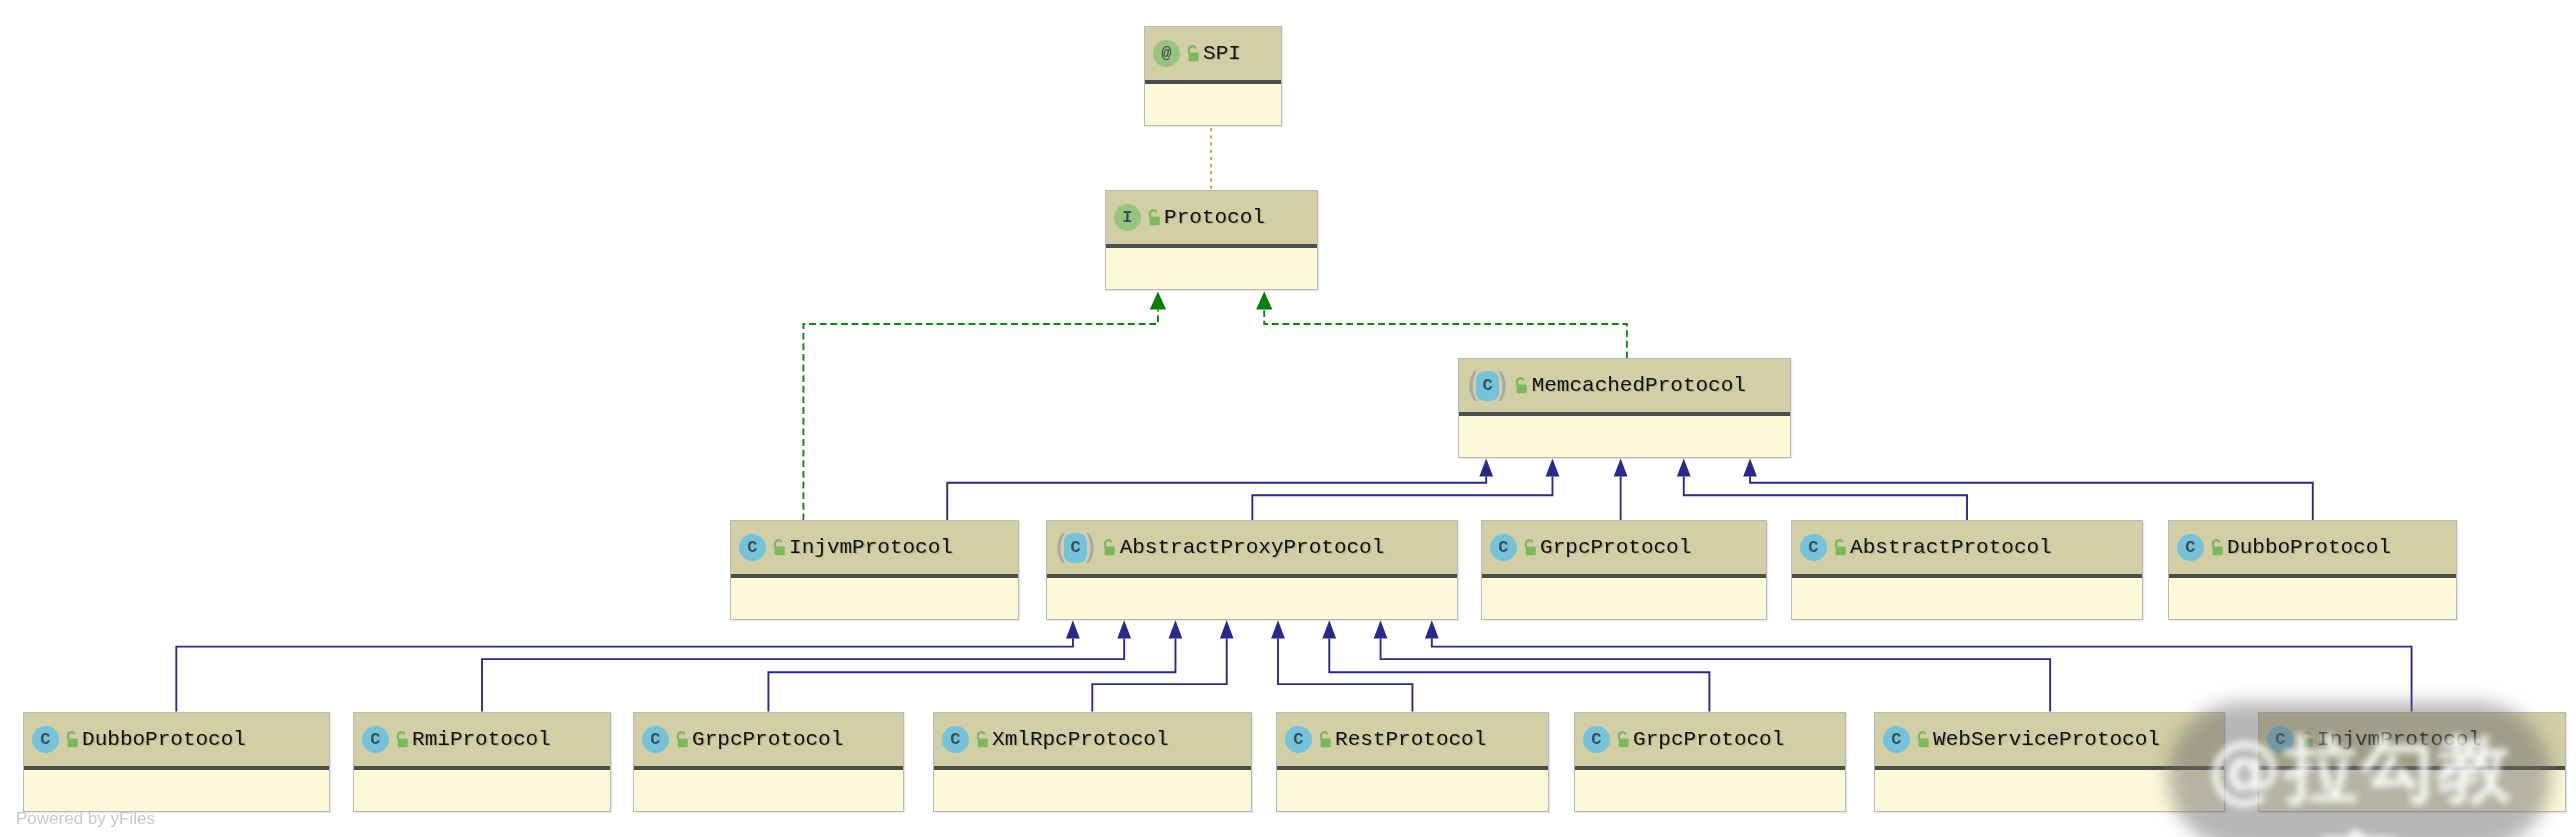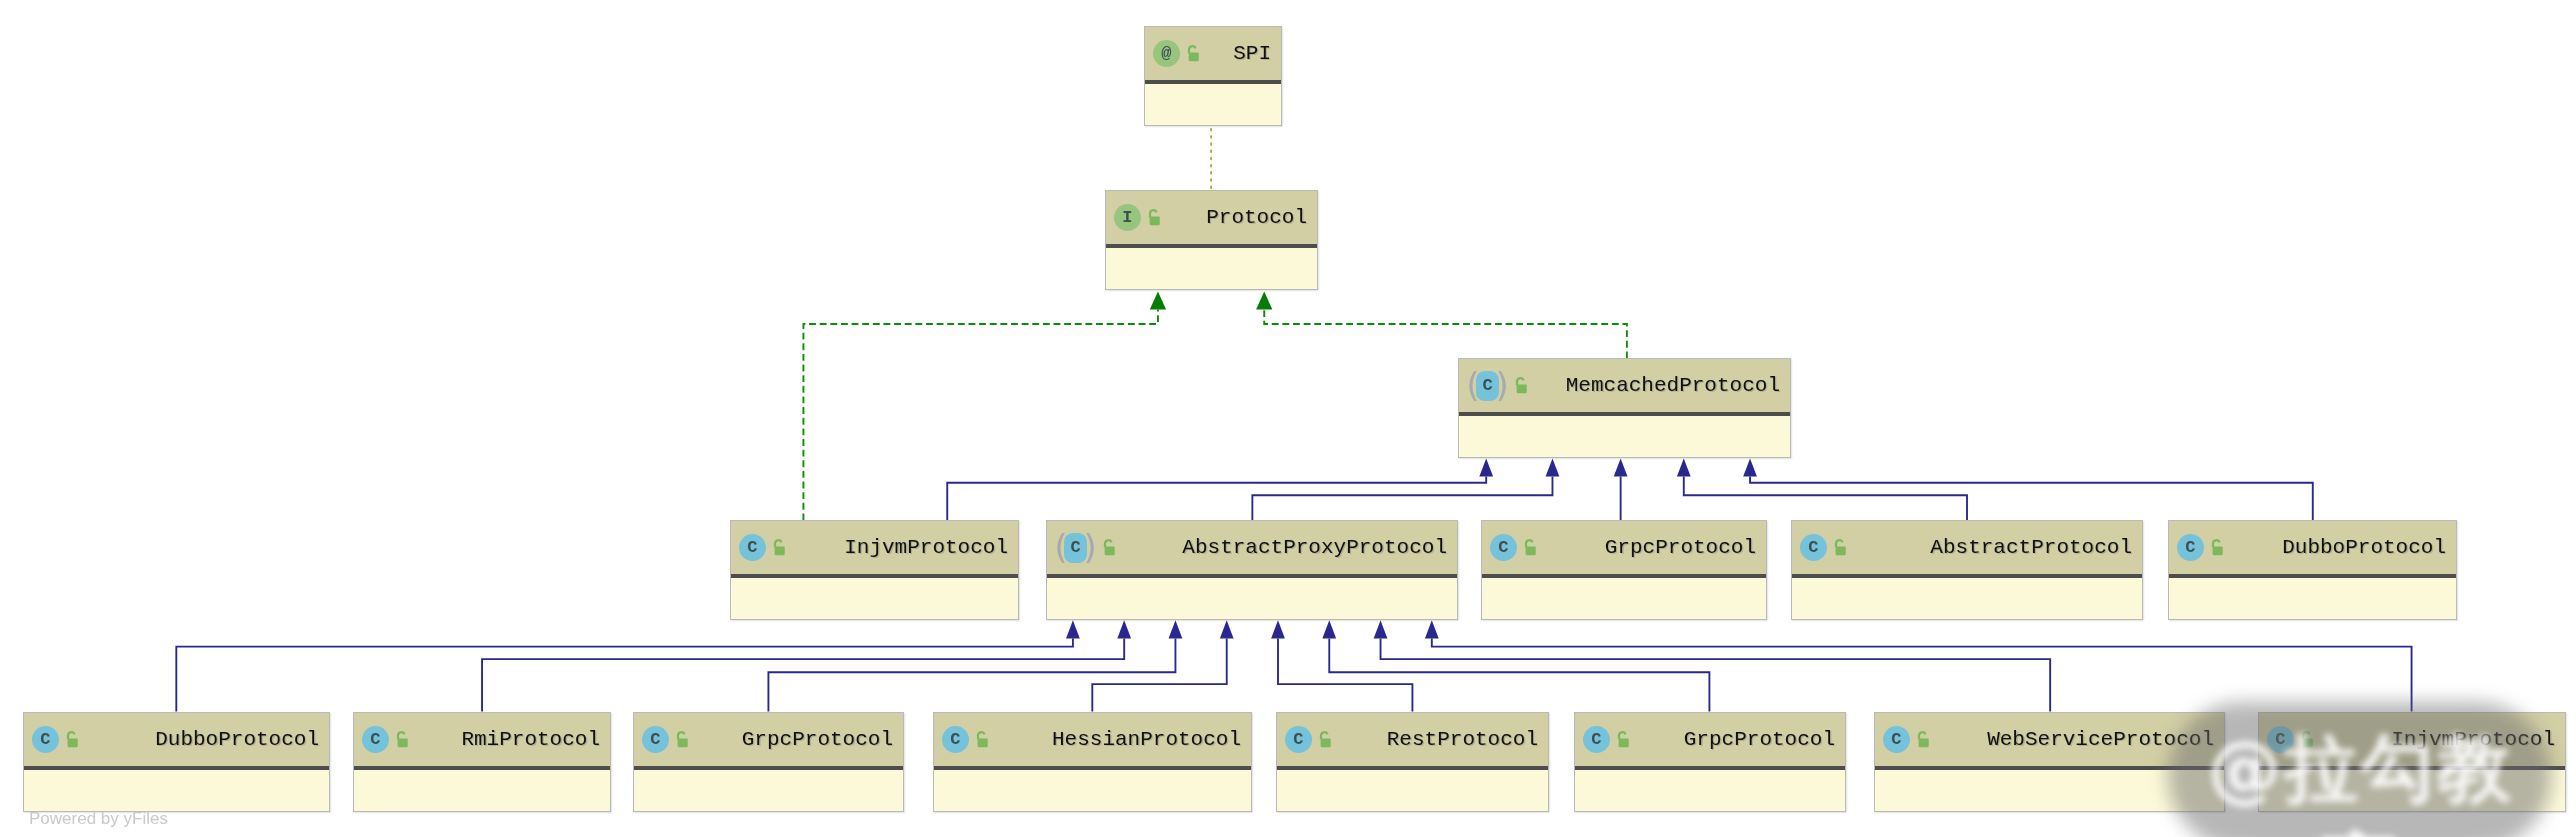--- a/index.html
+++ b/index.html
@@ -34,36 +34,36 @@
   .kicon.green { background:#97c57e; }
   .kicon.abs-badge { width:22.5px; height:30px; border-radius:8.8px; background:#74c3da; }
   .kicon-wrap.abstract::before, .kicon-wrap.abstract::after {
     font:400 33px/27.5px "DejaVu Sans", sans-serif; color:#a8a8b0;
   }
   .kicon-wrap.abstract::before { content:"("; margin-right:-3.1px; }
   .kicon-wrap.abstract::after  { content:")"; margin-left:-3.1px; }
   .letter { font:bold 17px "Liberation Mono","DejaVu Sans Mono",monospace; color:#3e4f52; font-style:normal; }
   .lock { margin-left:5.6px; margin-right:2.5px; flex:0 0 auto; display:flex; }
   .cname {
-    flex:1; text-align:right; white-space:nowrap;
+    flex:1; text-align:left; white-space:nowrap;
     font:21px "Liberation Mono","DejaVu Sans Mono",monospace; color:#101010;
     text-shadow:1.3px 1.3px 0.6px rgba(90,90,90,0.28);
   }
   
   #wm-blob {
     position:absolute; left:2168px; top:702px; width:383px; height:148px;
     background:rgba(104,104,104,0.48); border-radius:75px; filter:blur(8.8px);
   }
   #wm-text {
     position:absolute; left:2176px; top:720px; width:369px; text-align:center;
     font:bold 74px "DejaVu Sans", sans-serif; color:rgba(255,255,255,0.92);
     filter:blur(3.8px); letter-spacing:2.5px;
   }
   #yfiles {
-    position:absolute; left:29px; top:809px;
+    position:absolute; left:16px; top:809px;
     font:300 17px "Liberation Sans", sans-serif; color:#c9c9c9;
   }
 </style>
 </head>
 <body>
 
 <div id="canvas">
 
   <svg id="edges" viewBox="0 0 4120 1340">
 
@@ -350,21 +350,21 @@
         <span class="kicon blue">
             <b class="letter">C</b>
           </span>
       </span>
       <span class="lock">
         <svg viewBox="0 0 20 24" width="15" height="18">
             <path d="M4 11 V6.5 A4.5 4.5 0 0 1 12.7 4.6" fill="none" stroke="#7cb85c" stroke-width="3"></path>
             <rect x="3.5" y="10" width="13.5" height="11.5" rx="1.5" fill="#7cb85c"></rect>
           </svg>
       </span>
-      <span class="cname">HessianProtocol</span>
+      <span class="cname">XmlRpcProtocol</span>
     </div>
     <div class="sep"></div>
     <div class="bdy"></div>
   </div>
 
   <div class="node" style="left:1276px;top:712px;width:273px">
     <div class="hdr">
       <span class="kicon-wrap">
         <span class="kicon blue">
             <b class="letter">C</b>

